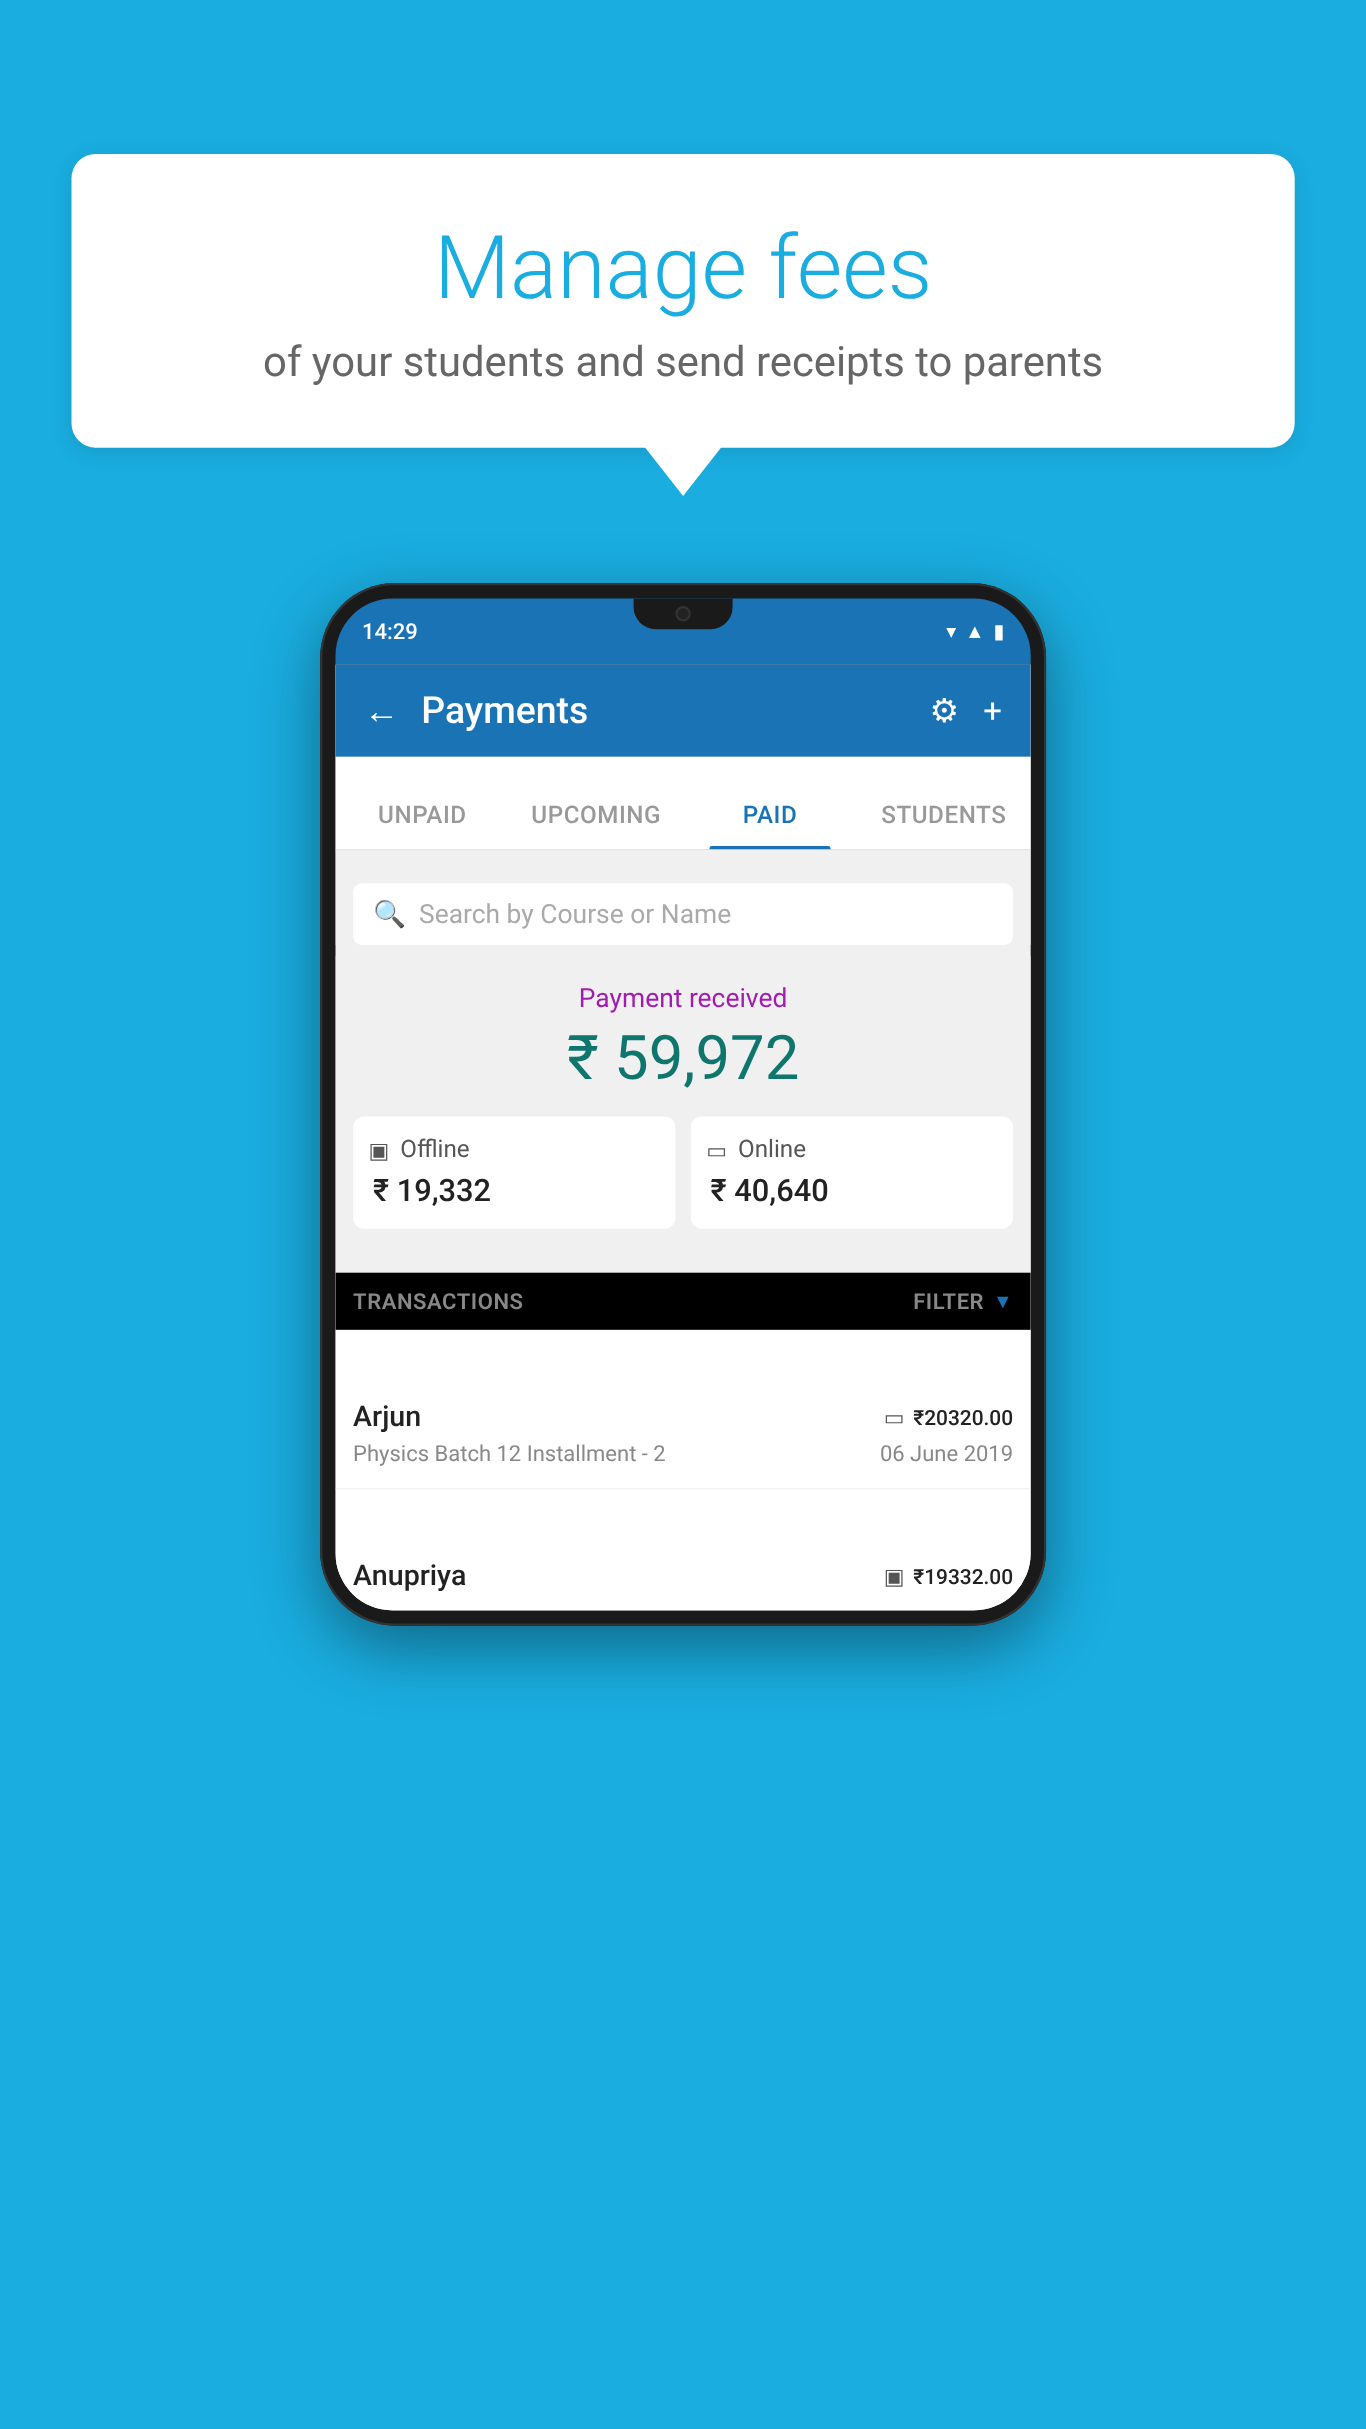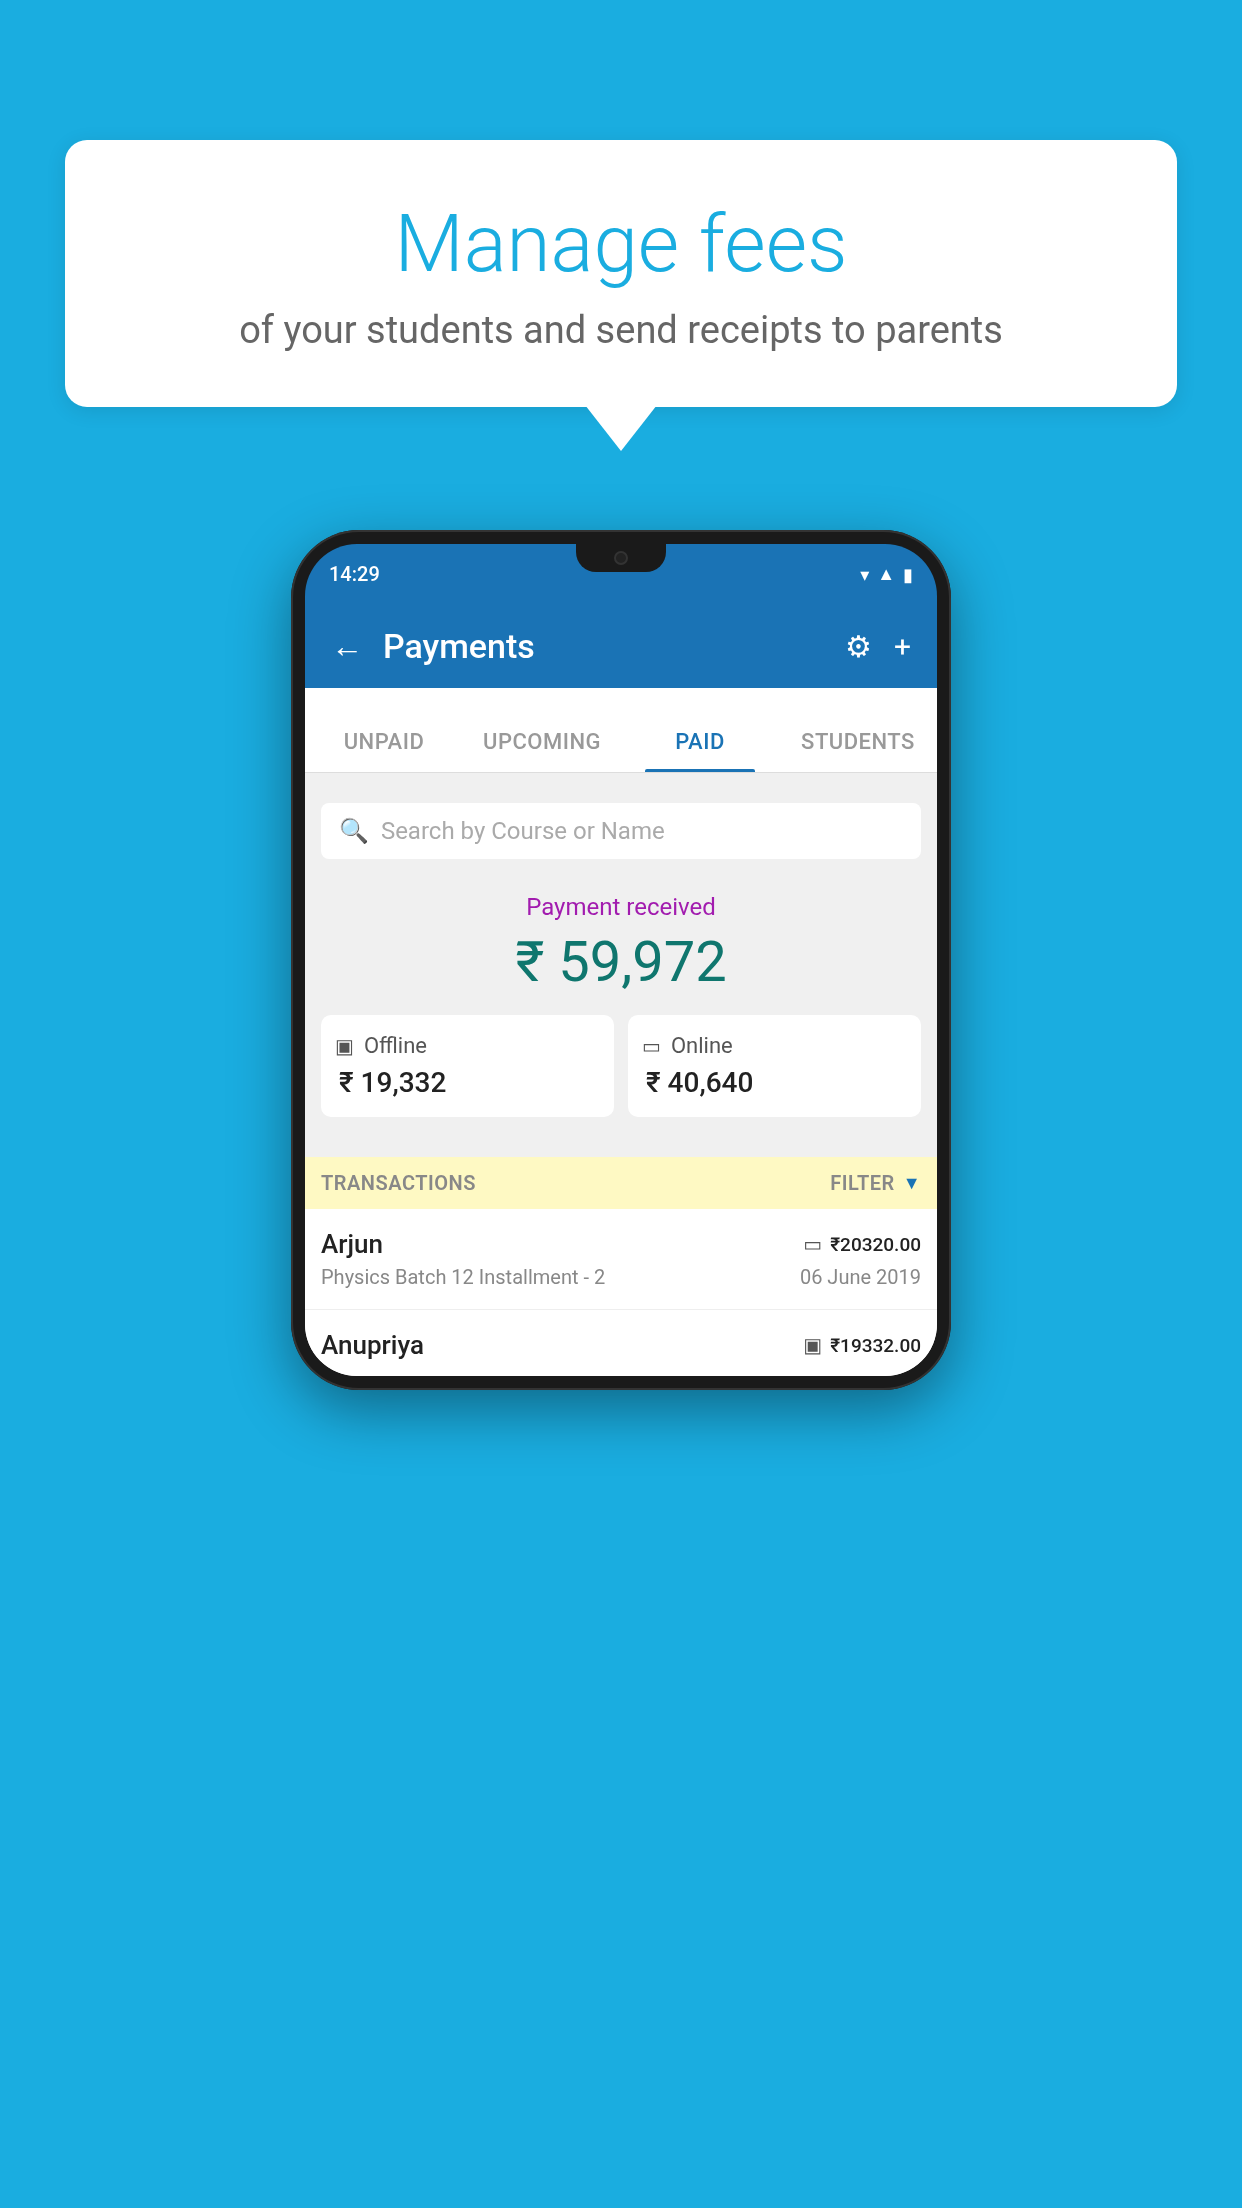--- a/index.html
+++ b/index.html
@@ -253,21 +253,21 @@
       color: #222;
       padding-left: 4px;
     }
 
     
     .transactions-header {
       display: flex;
       justify-content: space-between;
       align-items: center;
       padding: 14px 16px;
-      background: #fef9c3;
+      background: #000000;
     }
     .transactions-label {
       font-size: 20px;
       color: #888;
       font-weight: 600;
       letter-spacing: 0.5px;
     }
     .filter-btn {
       display: flex;
       align-items: center;
@@ -286,20 +286,21 @@
     
     .transaction-row {
       background: white;
       padding: 20px 16px;
       border-bottom: 1px solid #eee;
     }
     .tx-top-row {
       display: flex;
       justify-content: space-between;
       margin-bottom: 6px;
+      margin-top: 44px;
     }
     .tx-name {
       font-size: 26px;
       font-weight: 500;
       color: #222;
     }
     .tx-amount-wrap {
       display: flex;
       align-items: center;
       gap: 8px;

